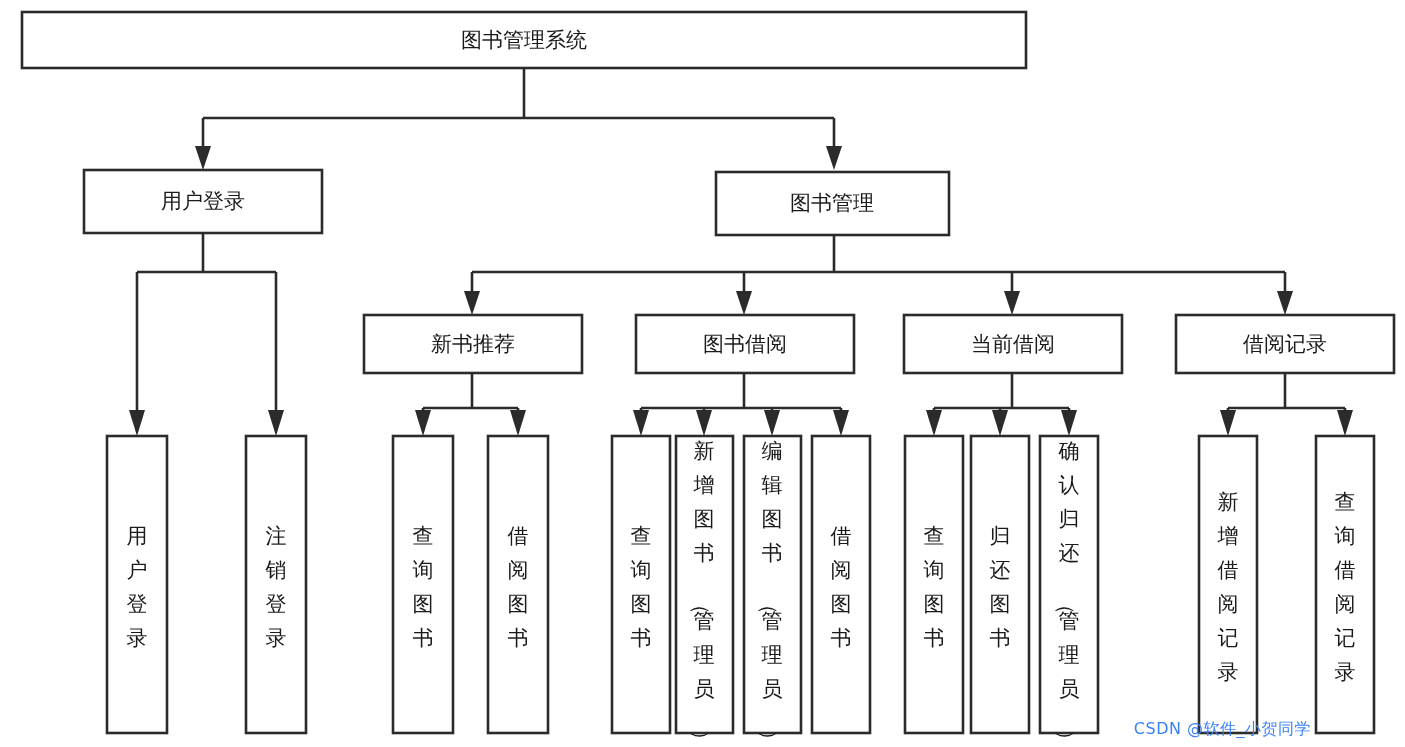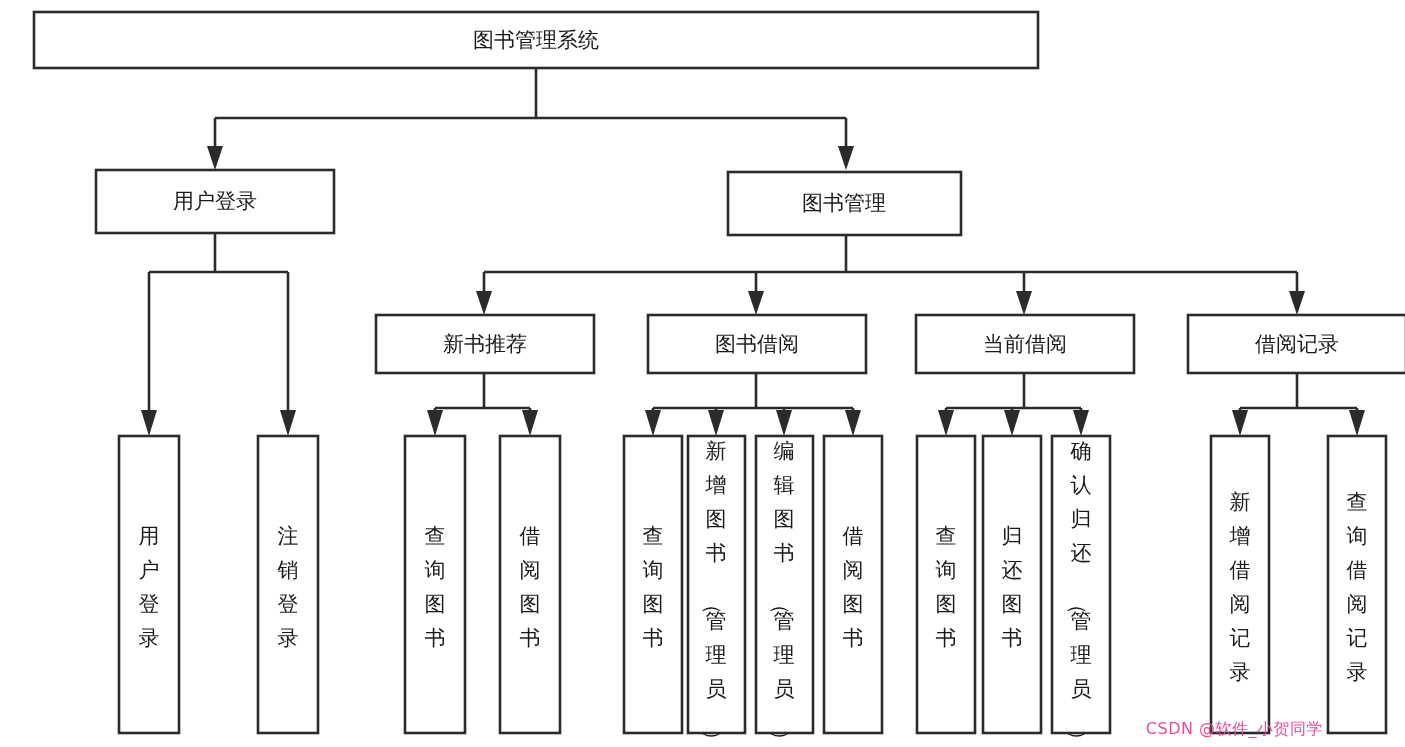--- a/index.html
+++ b/index.html
@@ -9,21 +9,21 @@
   }
   body {
     width: 1405px;
     height: 747px;
     position: relative;
     overflow: hidden;
     font-family: "DejaVu Sans", "Liberation Sans", sans-serif;
   }
   #diagram-root {
     position: absolute;
-    left: 16px;
+    left: 4px;
     top: 0;
     width: 1317px;
     height: 747px;
     text-decoration: underline;
   }
   svg.canvas {
     display: block;
     width: 1405px;
     height: 747px;
   }
@@ -54,21 +54,21 @@
     font-size: 21px;
     fill: #1a1a1a;
     text-anchor: middle;
   }
   .watermark-text {
     position: absolute;
     right: 10px;
     bottom: 7px;
     font-family: "DejaVu Sans", "Liberation Sans", sans-serif;
     font-size: 16px;
-    color: #ec4899;
+    color: #3b82f6;
     letter-spacing: 0.5px;
     white-space: nowrap;
     user-select: none;
   }
 </style>
 </head>
 <body>
 
 <div id="diagram-root">
   <svg class="canvas" viewBox="0 0 1405 747" xmlns="http://www.w3.org/2000/svg">

